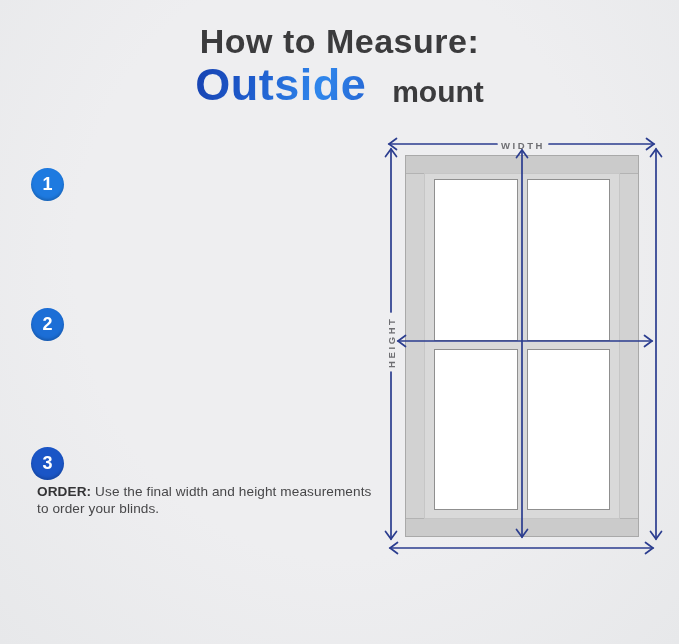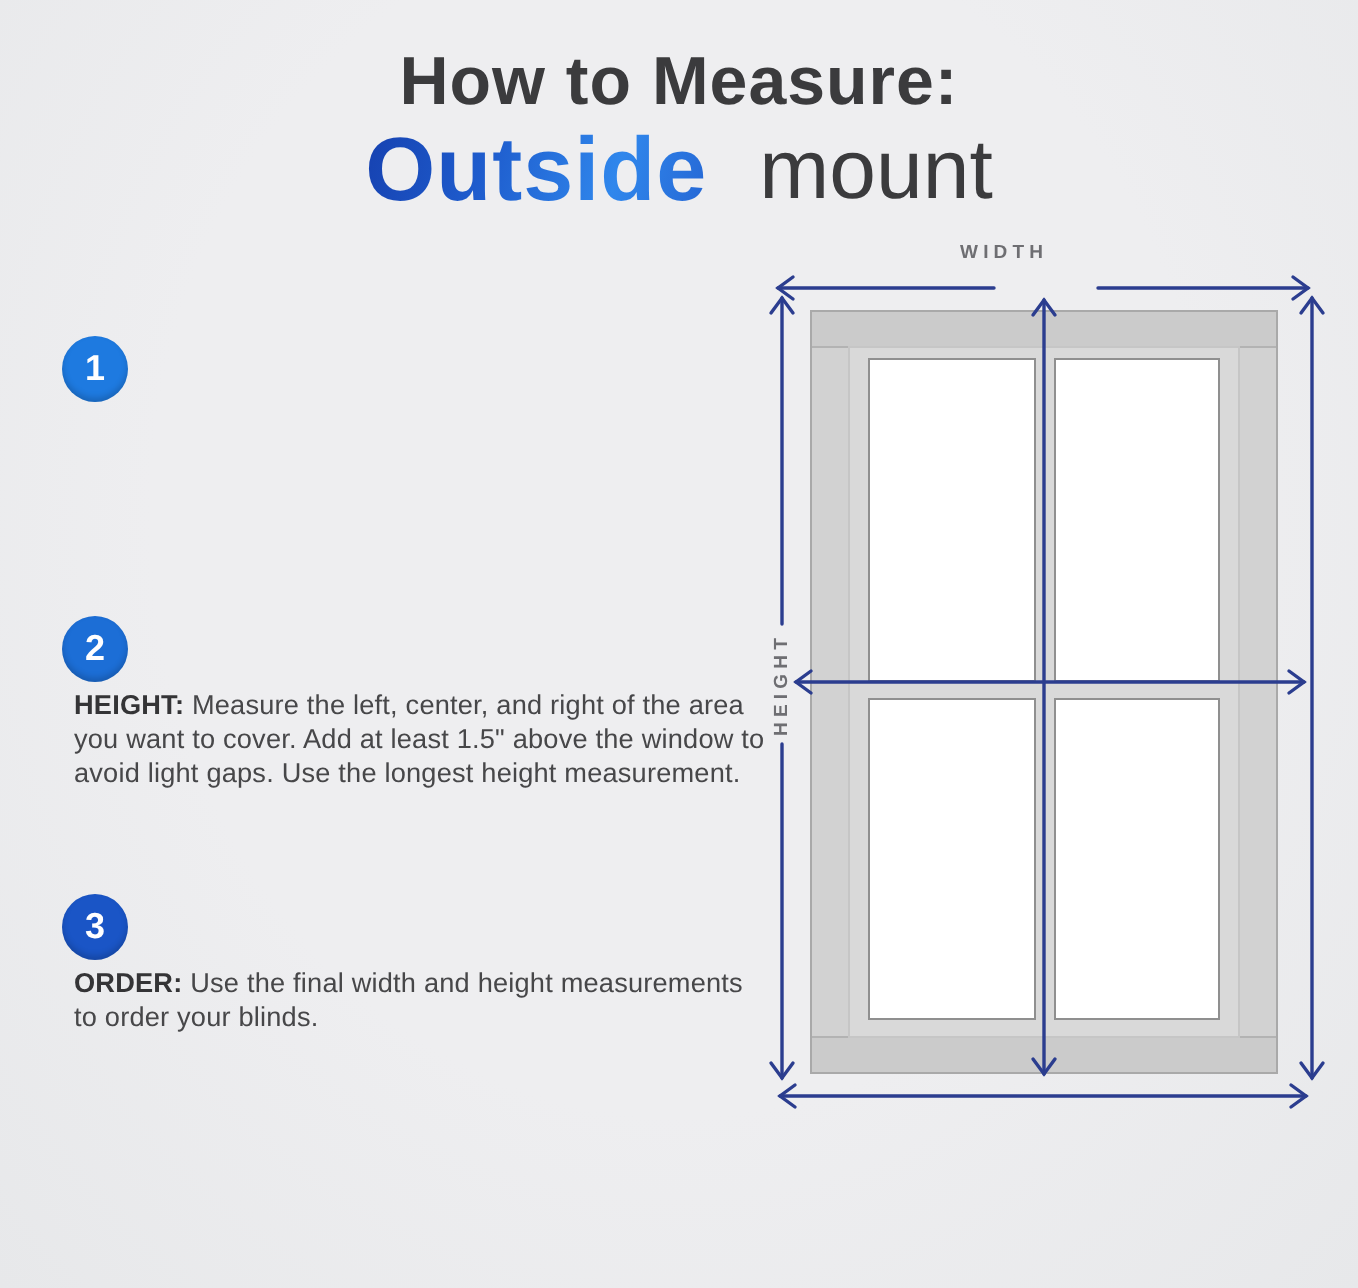--- a/index.html
+++ b/index.html
@@ -7,21 +7,21 @@
   .poster{position:relative;width:679px;height:644px;overflow:hidden;
           background:radial-gradient(ellipse at 50% 40%, #eeeef0 55%, #e7e8ea 100%);}
 
   
   .header{position:absolute;top:22px;left:0;width:100%;text-align:center;}
   .title-line1{font-size:34px;font-weight:700;color:#3b3b3d;letter-spacing:.5px;line-height:38px;}
   .title-line2{display:flex;justify-content:center;align-items:flex-end;gap:26px;margin-top:1px;}
   .title-highlight{font-size:45px;font-weight:800;letter-spacing:.5px;line-height:48px;
       background:linear-gradient(105deg,#1641b0 0%,#1e5ccd 35%,#3087ec 72%,#2566d4 100%);
       -webkit-background-clip:text;background-clip:text;color:transparent;}
-  .title-suffix{font-size:42px;font-weight:400;color:#3b3b3d;}
+  .title-suffix{font-size:30px;font-weight:700;color:#3b3b3d;}
 
   
   .step{position:absolute;left:30px;width:354px;}
   .step-1{top:168px;} .step-2{top:308px;} .step-3{top:447px;}
   .step-badge{width:33px;height:33px;border-radius:50%;display:flex;align-items:center;justify-content:center;
       color:#fff;font-size:18px;font-weight:700;margin-left:1px;
       box-shadow:inset 0 -2px 3px rgba(0,0,0,.18);}
   .step-text{margin:3px 0 0 7px;font-size:13.6px;line-height:17px;color:#474749;letter-spacing:.1px;}
   .step-text strong{color:#343436;font-weight:700;}
 
@@ -32,21 +32,21 @@
   .win-bottom-band{position:absolute;left:0;right:0;bottom:0;height:17px;background:#cbcbcb;border-top:1px solid #b3b3b3;}
   .win-casing{position:absolute;left:18px;right:18px;top:17px;bottom:17px;background:#d9d9d9;border:1px solid #c6c6c6;}
   .pane-grid{position:absolute;left:28px;right:28px;top:23px;bottom:26px;display:grid;
       grid-template-columns:1fr 1fr;grid-template-rows:1fr 1fr;column-gap:9px;row-gap:8px;}
   .pane{background:#ffffff;border:1px solid #8f8f8f;}
 
   
   .arrows-svg{position:absolute;left:0;top:0;width:679px;height:644px;pointer-events:none;}
   .arrows-svg path{stroke:#2b3d8f;stroke-width:1.7;fill:none;stroke-linecap:round;stroke-linejoin:miter;}
   .dim-label{position:absolute;color:#6e6e72;font-size:9.5px;font-weight:600;letter-spacing:2.6px;}
-  .width-label{left:480px;top:121px;width:86px;text-align:left;}
+  .width-label{left:480px;top:140px;width:86px;text-align:center;}
   .height-label{left:376px;top:314px;width:30px;height:56px;display:flex;align-items:center;justify-content:center;
       writing-mode:vertical-rl;transform:rotate(180deg);}
 
   
   .footer{position:absolute;left:0;right:0;bottom:0;height:57px;background:#fefefe;
       display:flex;flex-direction:column;align-items:center;justify-content:center;gap:1px;}
   .example-heading{font-size:15.5px;font-weight:800;color:#1b2d7c;letter-spacing:.8px;}
   .example-line{font-size:13.8px;color:#3e3e40;letter-spacing:.1px;}
   .example-line strong{font-weight:700;color:#212123;}
 </style>
@@ -62,21 +62,20 @@
       <span class="title-suffix">mount</span>
     </div>
   </div>
 
   <div class="step step-1">
     <div class="step-badge" style="background-color: rgb(30, 122, 224);">1</div>
   </div>
 
   <div class="step step-2">
     <div class="step-badge" style="background-color: rgb(28, 110, 214);">2</div>
-    <p class="step-text"><strong>HEIGHT:</strong> <span>Measure the left, center, and right of the area you want to cover. Add at least 1.5" above the window to avoid light gaps. Use the longest height measurement.</span></p>
   </div>
 
   <div class="step step-3">
     <div class="step-badge" style="background-color: rgb(26, 85, 198);">3</div>
     <p class="step-text"><strong>ORDER:</strong> <span>Use the final width and height measurements to order your blinds.</span></p>
   </div>
 
   <div class="window">
     <div class="win-top-band"></div>
     <div class="win-bottom-band"></div>

